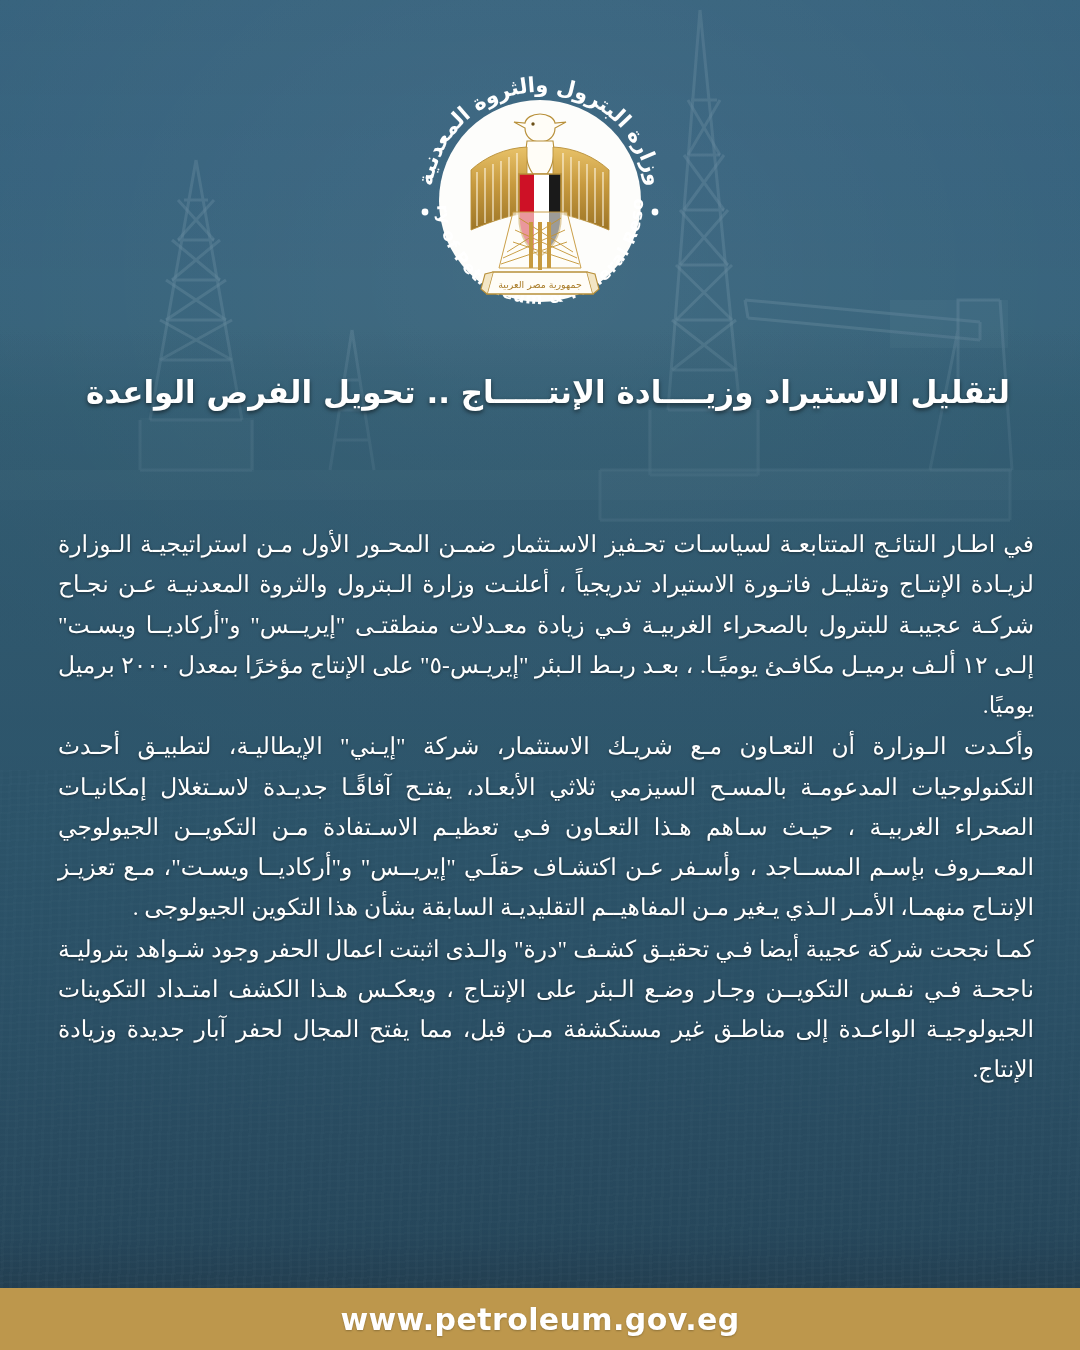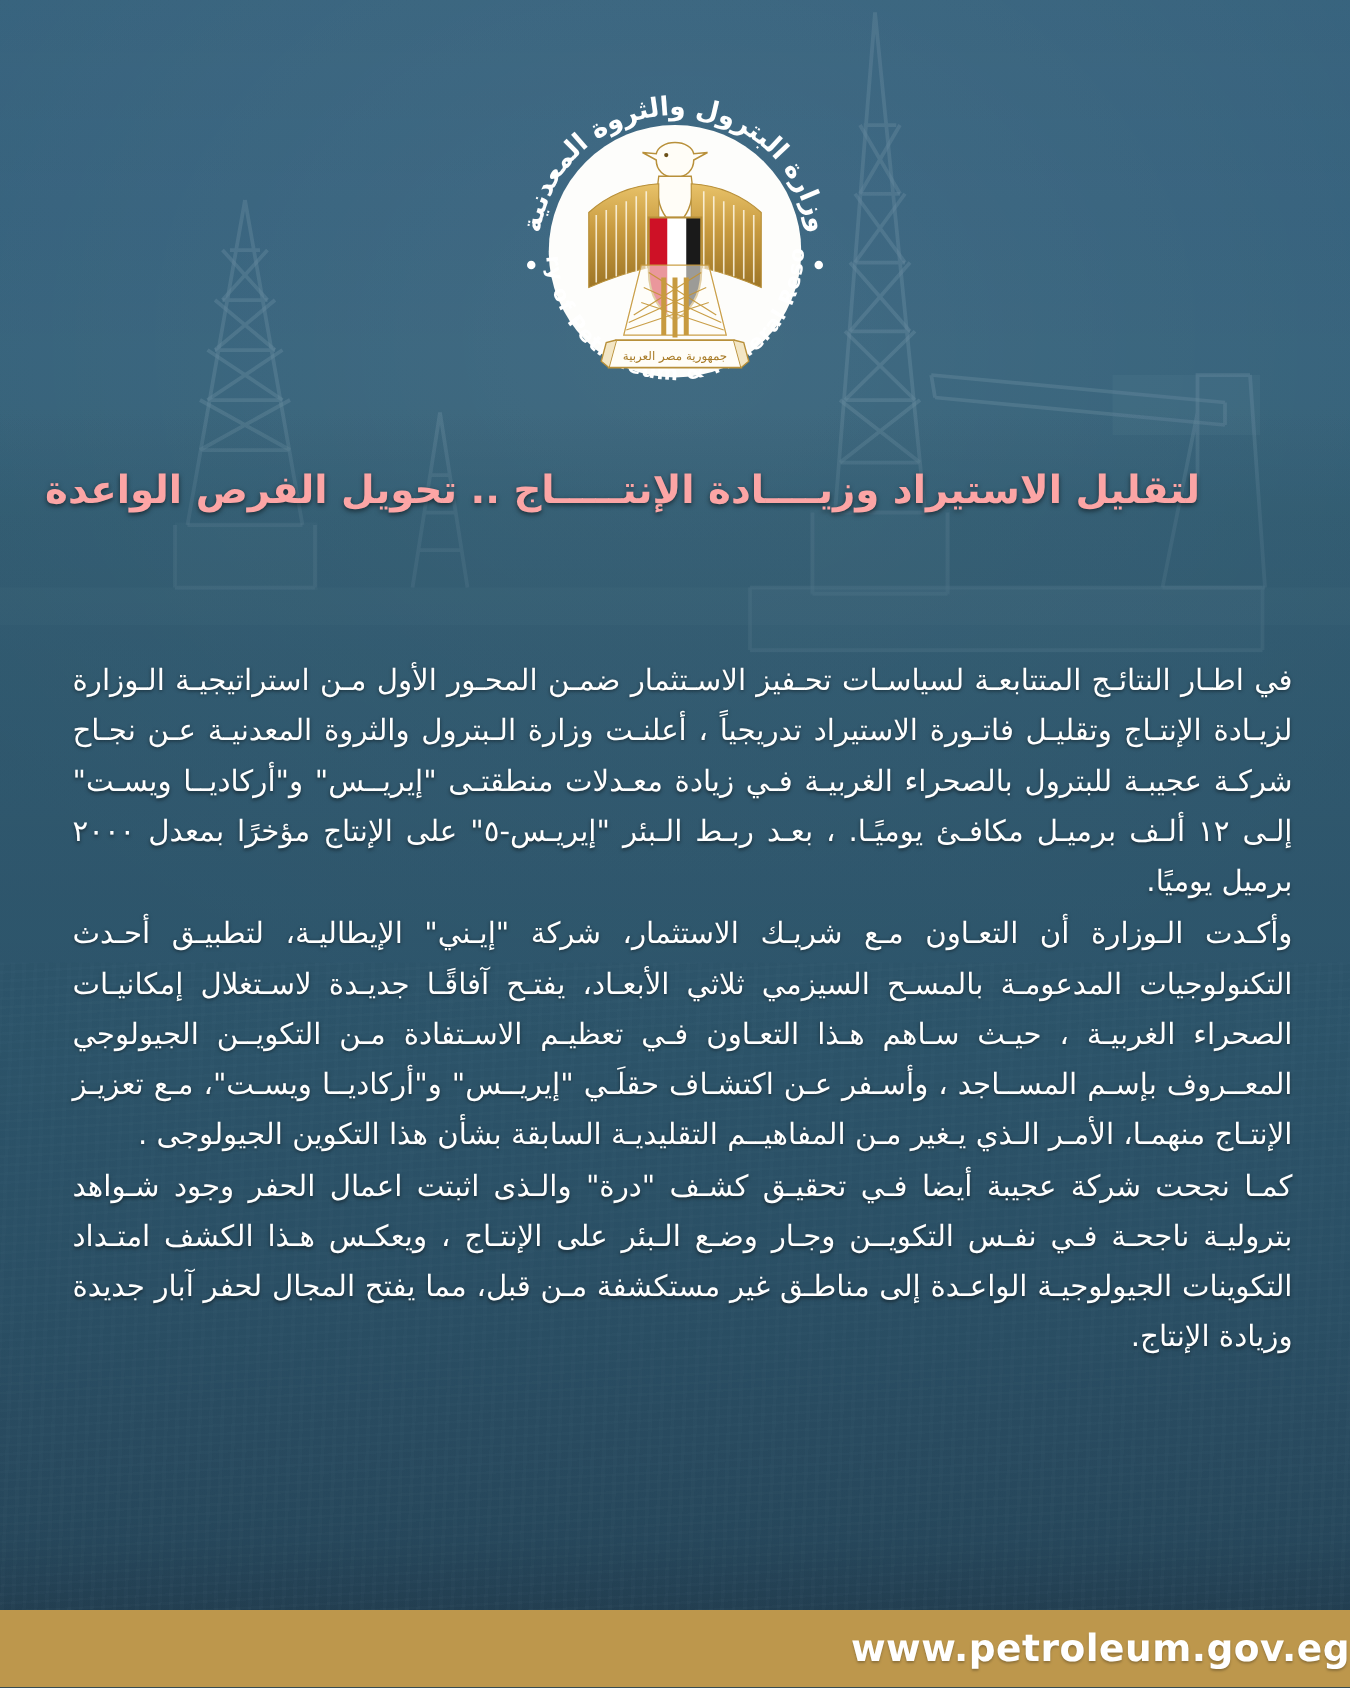--- a/index.html
+++ b/index.html
@@ -83,22 +83,22 @@
     width: 278px;
     height: 278px;
   }
 
   
   .headline {
     position: absolute;
     left: 36px;
     right: 20px;
     top: 372px;
-    text-align: left;
-    color: #fca5a5;
+    text-align: center;
+    color: #ffffff;
     font-size: 31px;
     font-weight: 700;
     line-height: 1.34;
     letter-spacing: 0px;
     text-shadow: 0 2px 4px rgba(0,0,0,0.55);
     direction: rtl;
   }
   .headline .hl-line { display: block; white-space: nowrap; }
   .headline .hl-line.l2 { white-space: normal; }
 
@@ -108,31 +108,32 @@
     left: 46px;
     right: 46px;
     top: 524px;
     direction: rtl;
     color: #ffffff;
     font-size: 23.4px;
     line-height: 1.72;
     text-align: justify;
     text-shadow: 0 1px 3px rgba(0,0,0,0.5);
   }
-  .body-copy p { margin: 0 0 1px 12px; }
+  .body-copy p { margin: 0 0 1px 12px; font-family: Liberation Serif, serif; }
 
   
   .footer-bar {
     position: absolute;
     left: 0; right: 0;
     bottom: 0;
     height: 62px;
     background: #bd974c;
     display: flex;
     align-items: center;
+    justify-content: center;
   }
   .footer-url {
     color: #ffffff;
     font-size: 30px;
     font-weight: 700;
     letter-spacing: .4px;
     direction: ltr;
     text-shadow: 0 1px 2px rgba(0,0,0,0.25);
   }
 </style>

